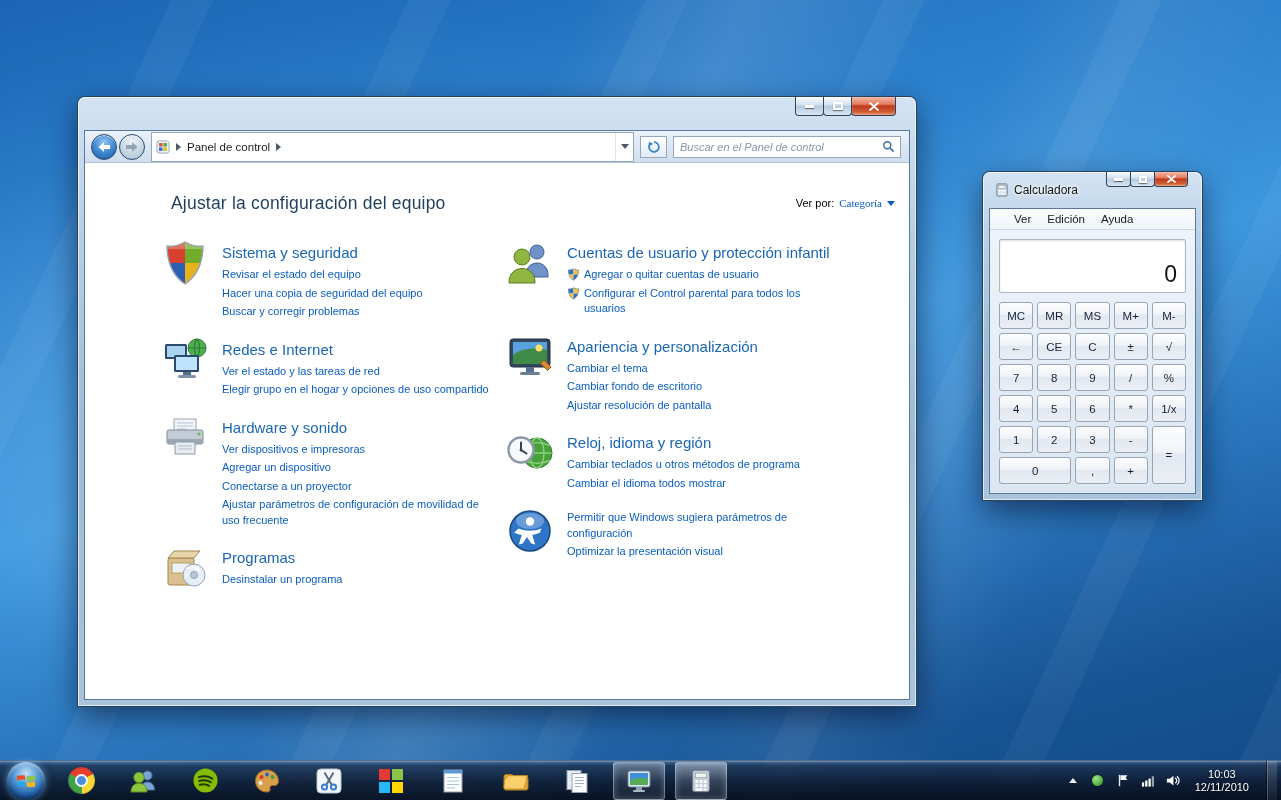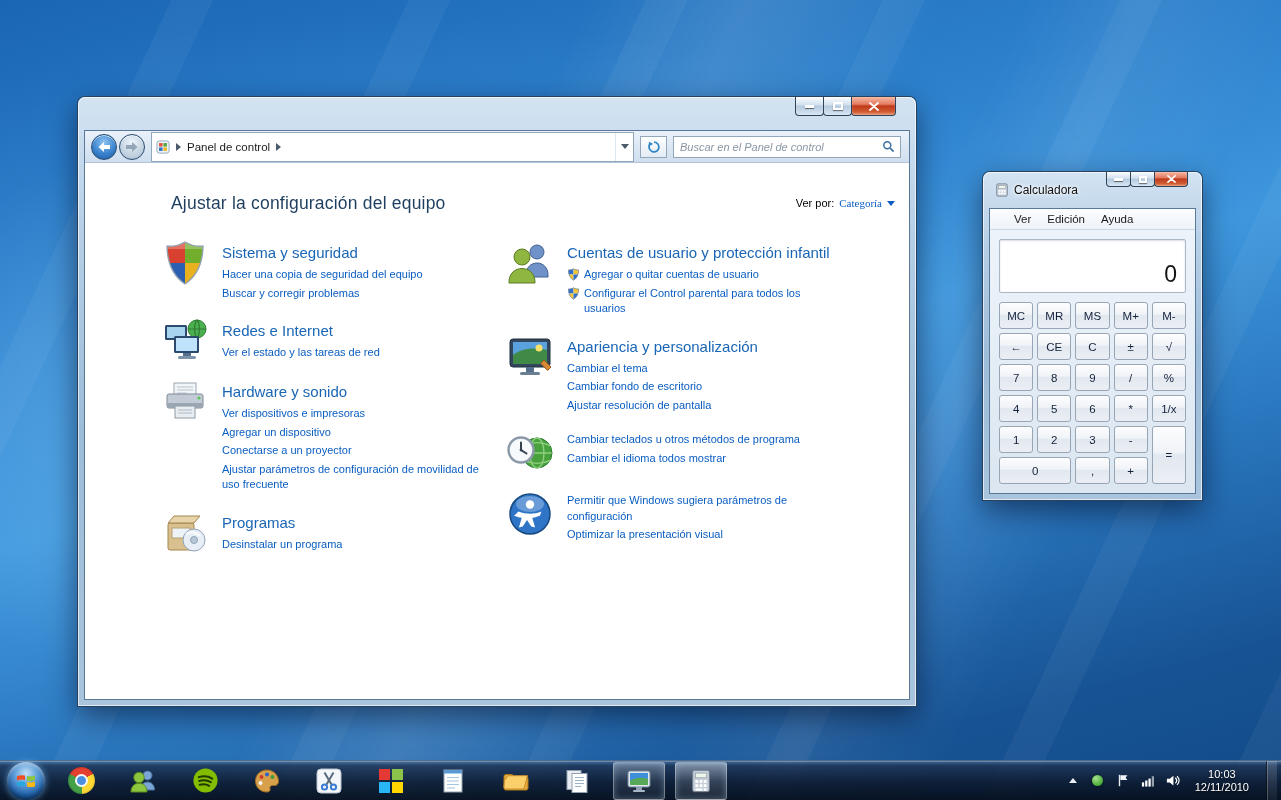--- a/index.html
+++ b/index.html
@@ -236,20 +236,21 @@
                       <rect x="24" y="0" width="24" height="24" fill="#72ad2c"></rect>
                     <rect x="0" y="24" width="24" height="24" fill="#2b5fb0"></rect>
                       <rect x="24" y="24" width="24" height="24" fill="#e8b21e"></rect>
                     <path d="M0 0h48v10H0z" fill="rgba(255,255,255,.25)"></path>
                   </g>
                   <path d="M24 3c6 3.5 13.2 4.7 18 4.1C41.7 24 36.5 36.6 24 45 11.5 36.6 6.3 24 6 7.1 10.8 7.7 18 6.5 24 3z" fill="none" stroke="#93a2b2" stroke-width="1.4"></path>
                 </svg>
               </div>
               <div class="cat-text">
                 <a class="cat-title">Sistema y seguridad</a>
+                <a class="cat-link">Revisar el estado del equipo</a>
                 <a class="cat-link">Hacer una copia de seguridad del equipo</a>
                 <a class="cat-link">Buscar y corregir problemas</a>
               </div>
             </div>
 
             <div class="cat">
               <div class="cat-icon">
                 <svg width="48" height="48" viewBox="0 0 48 48">
                   <circle cx="36" cy="12" r="9" fill="#4caf50" stroke="#2e7d32"></circle>
                   <path d="M27 12h18M36 3c3.2 3 3.2 15 0 18M36 3c-3.2 3-3.2 15 0 18" stroke="#2e7d32" stroke-width="1.2" fill="none"></path>
@@ -257,20 +258,21 @@
                   <rect x="6" y="10" width="18" height="11" fill="#a8d4f0"></rect>
                   <rect x="13" y="19" width="25" height="17" rx="1.5" fill="#2c4a6e"></rect>
                   <rect x="15" y="21" width="21" height="13" fill="#bfe3fa"></rect>
                   <rect x="22" y="36" width="8" height="3" fill="#55708c"></rect>
                   <rect x="17" y="39" width="18" height="3" rx="1.5" fill="#7d93a8"></rect>
                 </svg>
               </div>
               <div class="cat-text">
                 <a class="cat-title">Redes e Internet</a>
                 <a class="cat-link">Ver el estado y las tareas de red</a>
+                <a class="cat-link">Elegir grupo en el hogar y opciones de uso compartido</a>
               </div>
             </div>
 
             <div class="cat">
               <div class="cat-icon">
                 <svg width="48" height="48" viewBox="0 0 48 48">
                   <rect x="13" y="5" width="22" height="13" fill="#f2f5f8" stroke="#9aa5b1"></rect>
                   <path d="M16 9h16M16 12h16M16 15h10" stroke="#b9c4cf" stroke-width="1.2"></path>
                   <rect x="6" y="16" width="36" height="14" rx="2" fill="#c3ccd6" stroke="#7e8a96"></rect>
                   <rect x="6" y="25" width="36" height="5" fill="#9aa7b3"></rect>
@@ -382,20 +384,21 @@
                 <svg width="48" height="48" viewBox="0 0 48 48">
                   <circle cx="31" cy="24" r="15" fill="#49a13c" stroke="#2e7d32"></circle>
                   <ellipse cx="31" cy="24" rx="7" ry="15" fill="none" stroke="#8ed07f" stroke-width="1.4"></ellipse>
                   <path d="M16.5 24h29M18 16.5c8-3.5 18-3.5 26 0M18 31.5c8 3.5 18 3.5 26 0" stroke="#8ed07f" stroke-width="1.4" fill="none"></path>
                   <circle cx="15" cy="21" r="12.5" fill="#f7fafc" stroke="#8a98a8" stroke-width="2.5"></circle>
                   <path d="M15 13.5V21l5.5 3.5" stroke="#33414f" stroke-width="2" fill="none" stroke-linecap="round"></path>
                   <circle cx="15" cy="21" r="1.4" fill="#33414f"></circle>
                 </svg>
               </div>
               <div class="cat-text">
+                <a class="cat-title">Reloj, idioma y región</a>
                 <a class="cat-link">Cambiar teclados u otros métodos de programa</a>
                 <a class="cat-link">Cambiar el idioma todos mostrar</a>
               </div>
             </div>
 
             <div class="cat">
               <div class="cat-icon">
                 <svg width="48" height="48" viewBox="0 0 48 48">
                   <circle cx="24" cy="24" r="20" fill="#2e75c8" stroke="#17497e" stroke-width="1.5"></circle>
                   <ellipse cx="24" cy="14" rx="14" ry="8" fill="rgba(255,255,255,.28)"></ellipse>

